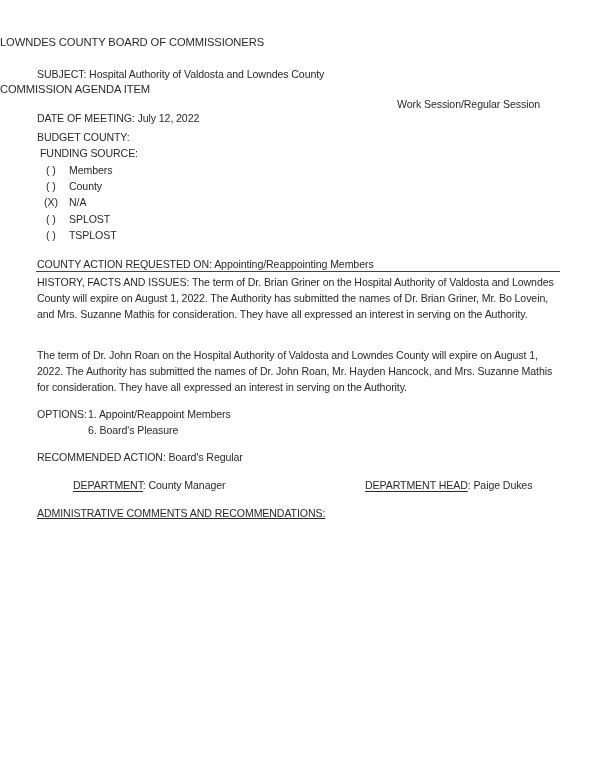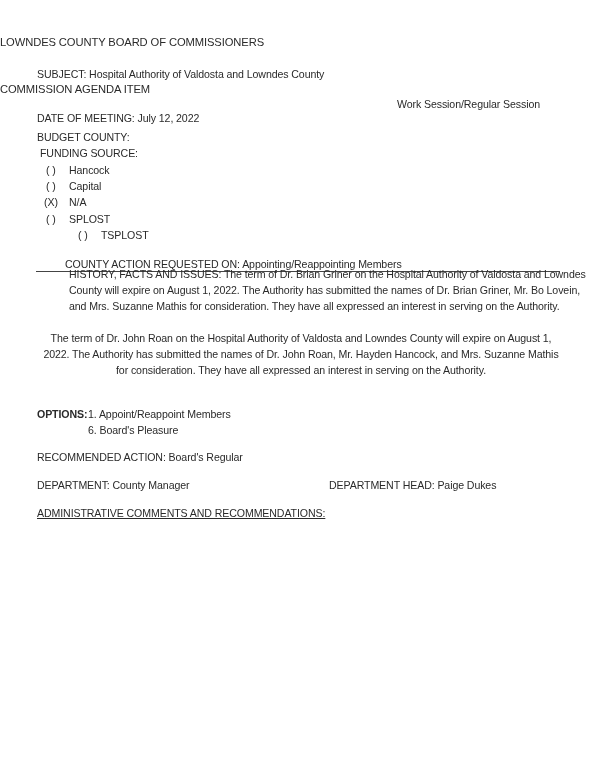--- a/index.html
+++ b/index.html
@@ -19,21 +19,21 @@
     }
     .abs { position: absolute; white-space: nowrap; }
     .header-line {
       position: absolute;
       left: 0;
       width: 600px;
       text-align: left;
       font-size: 11.2px;
       letter-spacing: -0.1px;
     }
-    .u { text-underline-offset: 2px; }
+    .u { text-decoration: underline; text-underline-offset: 2px; margin-left: 36px; }
     .para {
       position: absolute;
       left: 37px;
       width: 528px;
       line-height: 16.2px;
       white-space: normal;
     }
     .rule {
       position: absolute;
       left: 36px;
@@ -67,49 +67,49 @@
 <div class="abs" style="left:37px; top:112px;">
   <span>DATE OF MEETING:</span>
   <span>July 12, 2022</span>
 </div>
 <div class="abs" style="left:397px; top:98px;">Work Session/Regular Session</div>
 
 <div class="abs" style="left:37px; top:131px;">BUDGET COUNTY:</div>
 <div class="abs" style="left:40px; top:147px;">FUNDING SOURCE:</div>
 
 <div class="fund-row" style="top:162px;">
-  <span class="fund-mark">( )</span><span>Hancock</span>
+  <span class="fund-mark">( )</span><span>Members</span>
 </div>
 <div class="fund-row" style="top:178px;">
-  <span class="fund-mark">( )</span><span>Capital</span>
+  <span class="fund-mark">( )</span><span>County</span>
 </div>
 <div class="fund-row" style="top:194px; left:44px;">
   <span class="fund-mark" style="width:25px;">(X)</span><span>N/A</span>
 </div>
 <div class="fund-row" style="top:211px;">
   <span class="fund-mark">( )</span><span>SPLOST</span>
 </div>
-<div class="fund-row" style="top:227px;margin-left:32px;">
+<div class="fund-row" style="top:227px;">
   <span class="fund-mark">( )</span><span>TSPLOST</span>
 </div>
 
-<div class="abs" style="left:37px; top:258px;margin-left:28px;">
+<div class="abs" style="left:37px; top:258px;">
   <span>COUNTY ACTION REQUESTED ON:</span>
   <span>Appointing/Reappointing Members</span>
 </div>
 <div class="rule"></div>
 
-<div class="para" style="top:266px;margin-left:32px;">
+<div class="para" style="top:274px;">
   <span>HISTORY, FACTS AND ISSUES:</span>
   <span>The term of Dr. Brian Griner on the Hospital Authority of Valdosta and Lowndes County will expire on August 1, 2022. The Authority has submitted the names of Dr. Brian Griner, Mr. Bo Lovein, and Mrs. Suzanne Mathis for consideration. They have all expressed an interest in serving on the Authority.</span>
 </div>
 
-<div class="para" style="top:330px;text-align:center;">The term of Dr. John Roan on the Hospital Authority of Valdosta and Lowndes County will expire on August 1, 2022. The Authority has submitted the names of Dr. John Roan, Mr. Hayden Hancock, and Mrs. Suzanne Mathis for consideration. They have all expressed an interest in serving on the Authority.</div>
+<div class="para" style="top:347px;">The term of Dr. John Roan on the Hospital Authority of Valdosta and Lowndes County will expire on August 1, 2022. The Authority has submitted the names of Dr. John Roan, Mr. Hayden Hancock, and Mrs. Suzanne Mathis for consideration. They have all expressed an interest in serving on the Authority.</div>
 
-<div class="abs" style="left:37px; top:408px;font-weight:bold;">OPTIONS:</div>
+<div class="abs" style="left:37px; top:408px;">OPTIONS:</div>
 <div class="abs" style="left:88px; top:408px;">1. Appoint/Reappoint Members</div>
 <div class="abs" style="left:88px; top:424px;">6. Board's Pleasure</div>
 
 <div class="abs" style="left:37px; top:451px;">
   <span>RECOMMENDED ACTION:</span>
   <span>Board's Regular</span>
 </div>
 
 <div class="abs" style="left:37px; top:479px;"><span class="u">DEPARTMENT</span><span>: County Manager</span></div>
 <div class="abs" style="left:329px; top:479px;text-align:center;"><span class="u">DEPARTMENT HEAD</span><span>: Paige Dukes</span></div>

